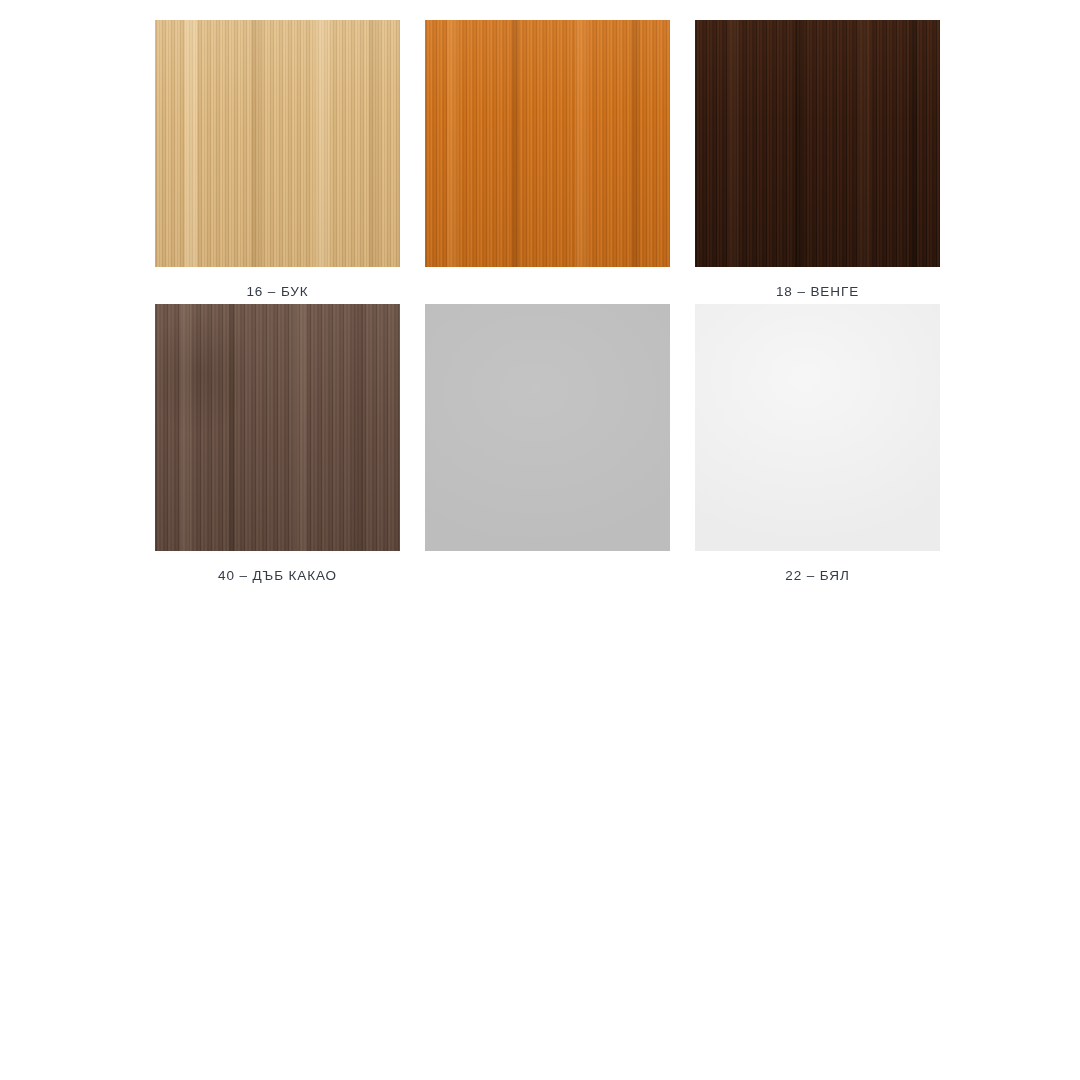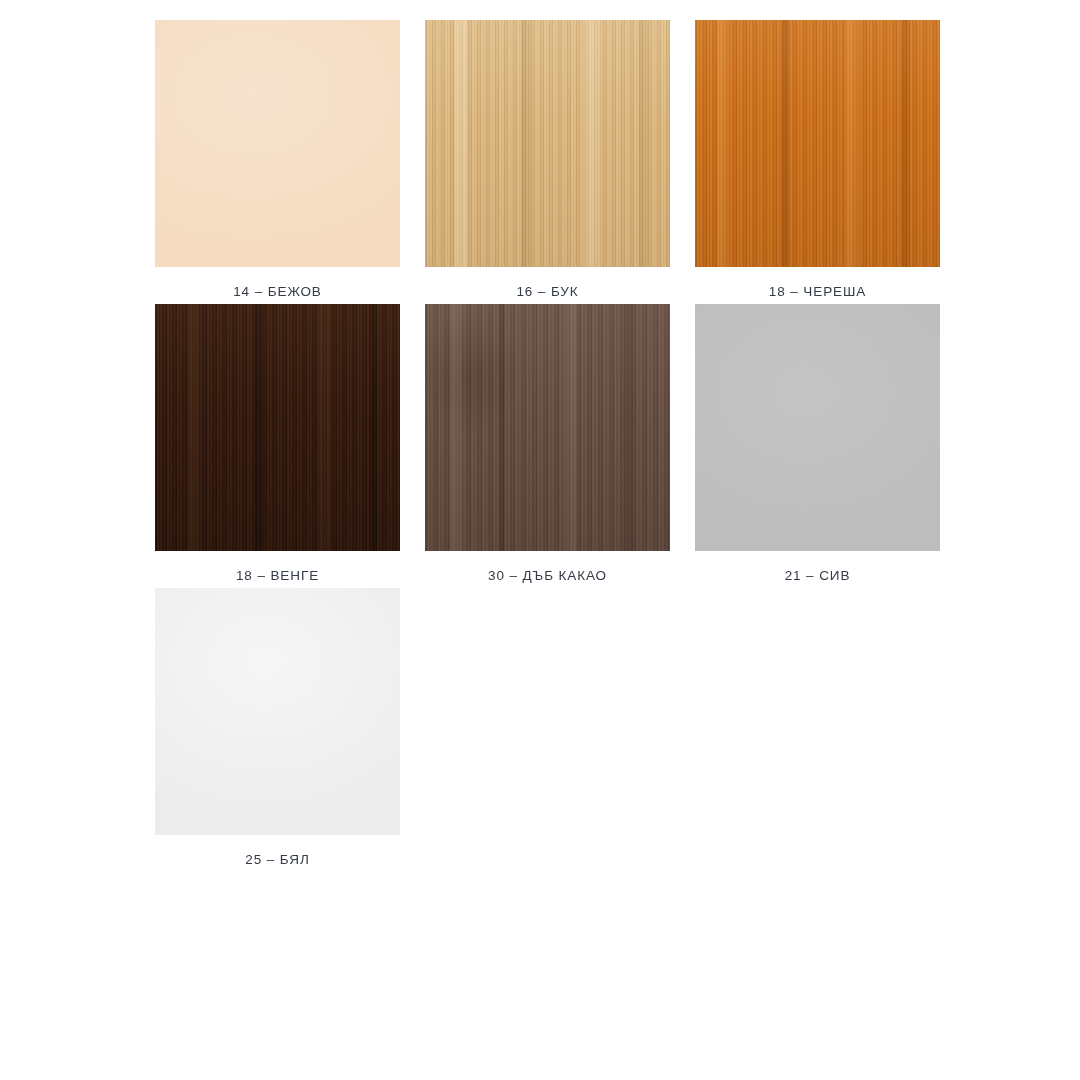--- a/index.html
+++ b/index.html
@@ -188,71 +188,63 @@
   .t-white { background: #ececec; }
   .t-white .tex {
     background: radial-gradient(ellipse 110% 90% at 45% 30%, rgba(255,255,255,0.55), rgba(255,255,255,0) 75%);
   }
 </style>
 </head>
 <body>
 
 <div class="swatch-grid">
 
-  <div class="swatch-cell">
-    <div class="swatch-tile t-beige">
-      <div class="tex"></div>
-    </div>
-    <span class="swatch-label">14 – БЕЖОВ</span>
-  </div>
 
 
   <div class="swatch-cell">
     <div class="swatch-tile t-beech">
       <div class="tex"></div>
       <div class="tex2"></div>
       <div class="tex3"></div>
     </div>
     <span class="swatch-label">16 – БУК</span>
   </div>
 
   <div class="swatch-cell">
     <div class="swatch-tile t-cherry">
       <div class="tex"></div>
       <div class="tex2"></div>
       <div class="tex3"></div>
     </div>
-    <span class="swatch-label">18 – ЧЕРЕША</span>
   </div>
 
   <div class="swatch-cell">
     <div class="swatch-tile t-wenge">
       <div class="tex"></div>
       <div class="tex2"></div>
       <div class="tex3"></div>
     </div>
     <span class="swatch-label">18 – ВЕНГЕ</span>
   </div>
 
   <div class="swatch-cell">
     <div class="swatch-tile t-cacao">
       <div class="tex"></div>
       <div class="tex2"></div>
       <div class="tex3"></div>
     </div>
-    <span class="swatch-label">30 – ДЪБ КАКАО</span>
+    <span class="swatch-label">40 – ДЪБ КАКАО</span>
   </div>
 
   <div class="swatch-cell">
     <div class="swatch-tile t-grey">
       <div class="tex"></div>
     </div>
-    <span class="swatch-label">21 – СИВ</span>
   </div>
 
   <div class="swatch-cell">
     <div class="swatch-tile t-white">
       <div class="tex"></div>
     </div>
-    <span class="swatch-label">25 – БЯЛ</span>
+    <span class="swatch-label">22 – БЯЛ</span>
   </div>
 
 </div>
 
 </body></html>

